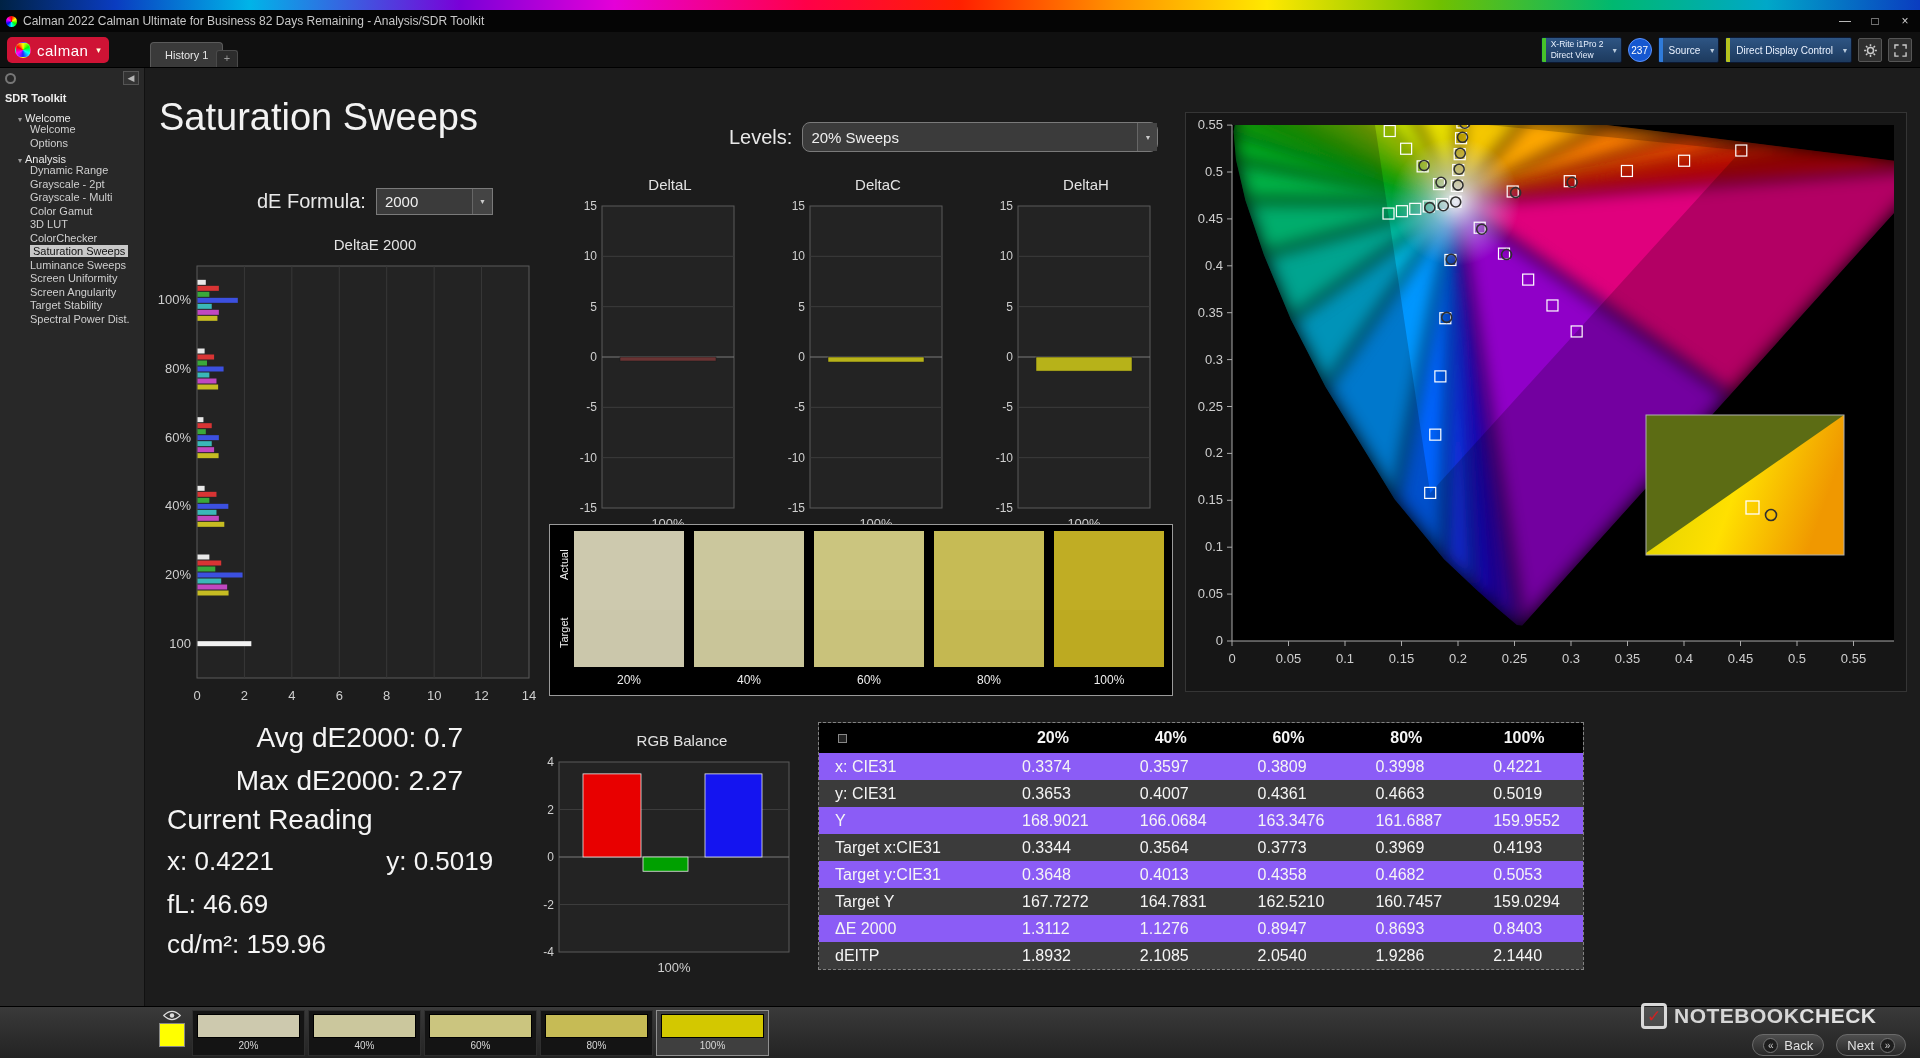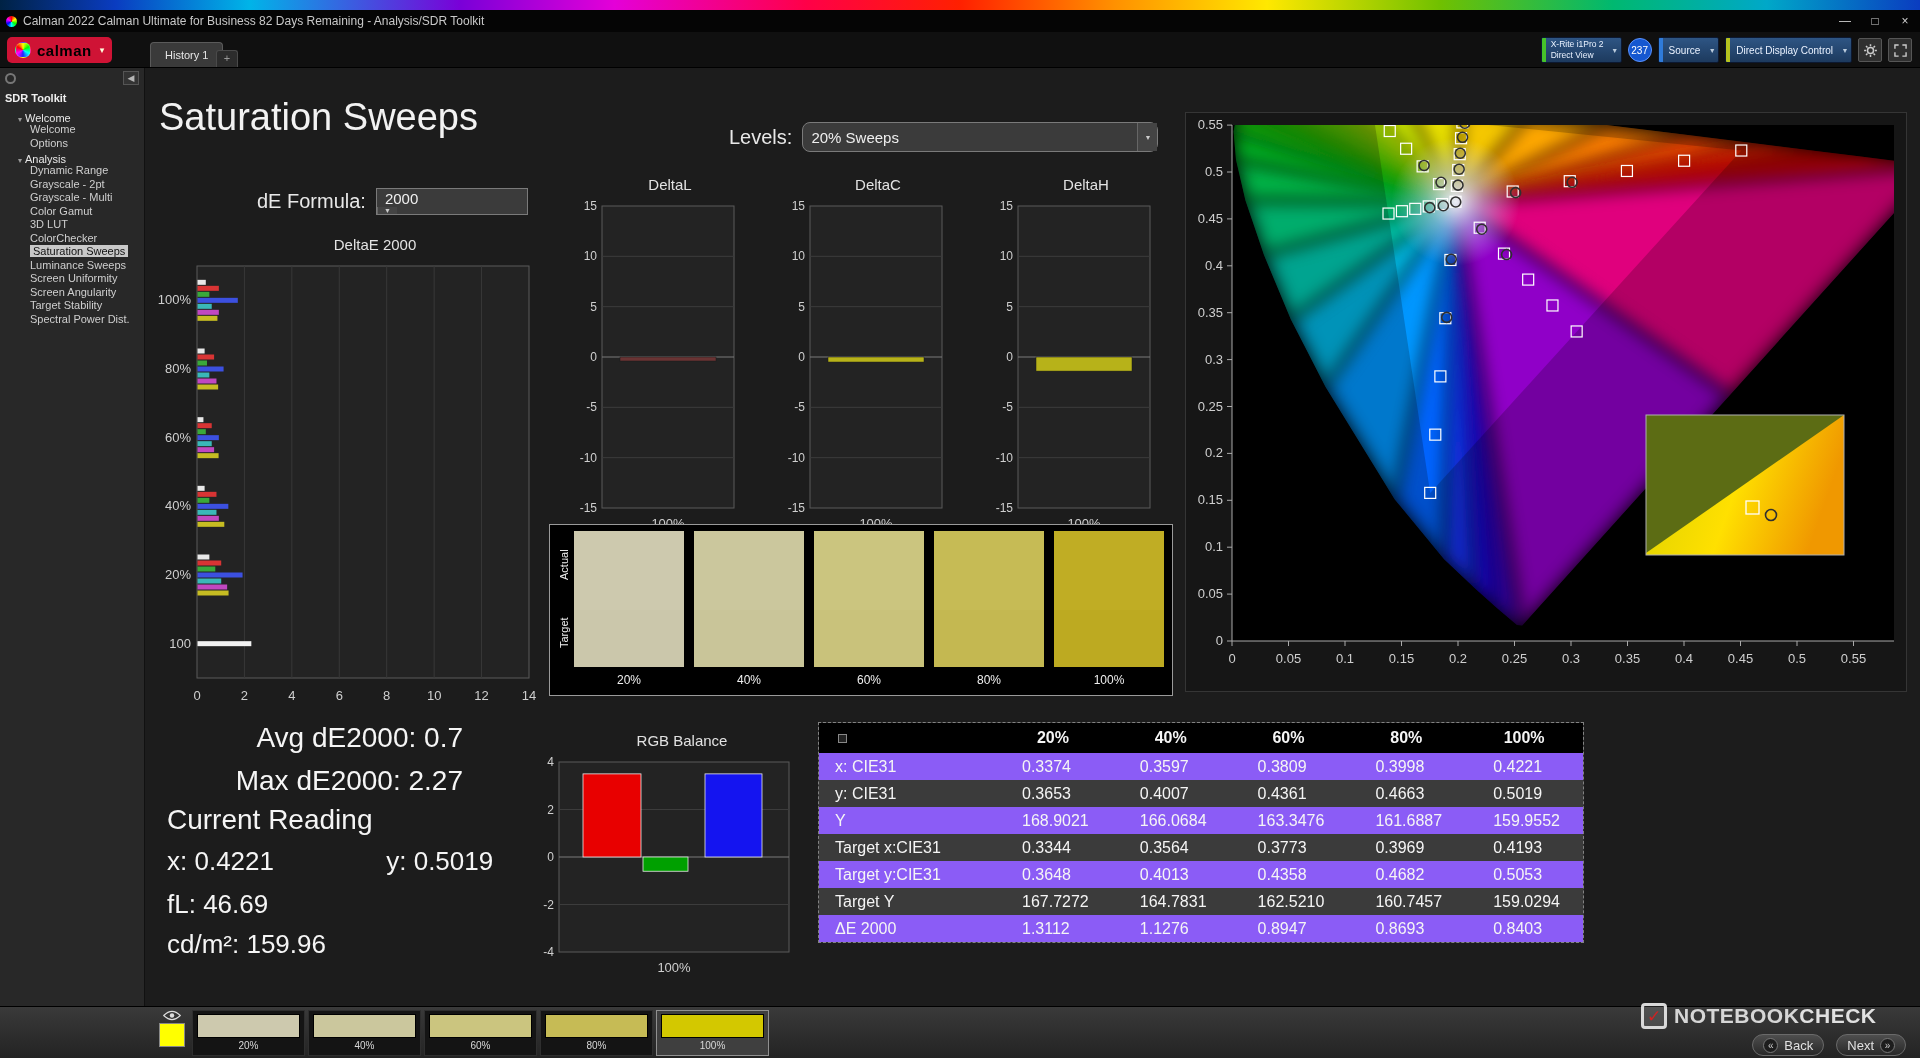--- a/index.html
+++ b/index.html
@@ -13,21 +13,21 @@
   .app-ico { width:11px; height:11px; border-radius:50%; margin:0 6px 0 6px;
     background:conic-gradient(#f00,#ff0,#0f0,#0ff,#00f,#f0f,#f00); }
   .title-text { flex:1; white-space:nowrap; overflow:hidden; }
   .winbtns { display:flex; }
   .winbtn { width:30px; text-align:center; font-size:12px; color:#cfcfcf; cursor:default; }
 
   
   .topbar { position:absolute; top:32px; left:0; right:0; height:36px; background:#101010; border-bottom:1px solid #000; }
   .logo { position:absolute; left:7px; top:5px; height:26px; border-radius:5px; display:flex; align-items:center; padding:0 8px; gap:6px; }
   .logo-swirl { width:16px; height:16px; border-radius:50%; background:conic-gradient(#ff0,#0f0,#0ff,#22f,#f0f,#f00,#ff0); border:1px solid #fff3; }
-  .logo-text { color:#000000; font-weight:bold; font-size:15px; letter-spacing:.5px; }
+  .logo-text { color:#ffffff; font-weight:normal; font-size:15px; letter-spacing:.5px; }
   .logo-caret { color:#ffd; font-size:9px; margin-left:2px; }
   .tab { position:absolute; left:150px; bottom:0; height:25px; line-height:25px; padding:0 14px; background:#3a3a3a; border:1px solid #5a5a5a; border-bottom:none; border-radius:4px 4px 0 0; color:#e6e6e6; font-size:11px; }
   .tab-add { position:absolute; left:216px; bottom:0; height:17px; width:22px; background:#2c2c2c; border:1px solid #4a4a4a; border-bottom:none; border-radius:3px 3px 0 0; color:#999; font-size:11px; text-align:center; line-height:15px; }
   .top-right { position:absolute; right:8px; top:4px; height:28px; display:flex; align-items:center; gap:6px; }
   .ctl { height:26px; display:flex; align-items:stretch; background:linear-gradient(#2e5584,#1d3a5e); border:1px solid #0c1830; border-radius:2px; color:#eaf2ff; overflow:hidden; }
   .ctl-accent { width:4px; }
   .ctl-lines { display:flex; flex-direction:column; justify-content:center; padding:0 5px; font-size:8.5px; line-height:1.25; white-space:nowrap; }
   .ctl-one { display:flex; align-items:center; padding:0 6px; font-size:10px; white-space:nowrap; }
   .ctl-caret { width:12px; display:flex; align-items:center; justify-content:center; font-size:7px; color:#bcd; }
   .badge { width:24px; height:24px; border-radius:50%; border:1px solid #5a93ff; color:#fff; font-size:10px; display:flex; align-items:center; justify-content:center; }
@@ -48,21 +48,21 @@
   
   .main { position:absolute; left:145px; top:68px; right:0; bottom:52px; background:#1c1c1c; }
   .page-title { position:absolute; left:14px; top:28px; font-size:38px; color:#f2f2f2; }
   .field-row { position:absolute; display:flex; align-items:center; gap:10px; color:#e8e8e8; }
   #levels-row { left:584px; top:54px; font-size:20px; }
   #formula-row { left:112px; top:120px; font-size:20px; }
   .dd { background:#3b3b3b; border:1px solid #7a7a7a; display:flex; align-items:stretch; color:#efefef; }
   .dd-val { flex:1; display:flex; align-items:center; padding:0 8px; font-size:15px; }
   .dd-caret { width:20px; background:#444; border-left:1px solid #666; display:flex; align-items:center; justify-content:center; font-size:7px; color:#ccc; }
   #levels-dd { width:356px; height:30px;border-radius:8px; }
-  #formula-dd { width:152px; height:27px;flex-direction:column; }
+  #formula-dd { width:117px; height:27px; }
   .chart-block { position:absolute; }
   .chart-title { text-align:center; color:#e2e2e2; font-size:15px; height:22px; }
   #deltaE-block { left:8px; top:168px; width:400px; }
   #deltaE-block .chart-title { padding-left:44px; }
   #deltaL-block { left:425px; top:108px; width:170px; }
   #deltaC-block { left:633px; top:108px; width:170px; }
   #deltaH-block { left:841px; top:108px; width:170px; }
   .vd .chart-title { padding-left:30px; }
   #rgb-block { left:370px; top:664px; width:290px; }
   #rgb-block .chart-title { padding-left:44px; }
@@ -660,20 +660,28 @@
           <div class="tcell tval">159.0294</div>
         </div>
         <div class="trow odd">
           <div class="tcell tlabel">ΔE 2000</div>
           <div class="tcell tval">1.3112</div>
           <div class="tcell tval">1.1276</div>
           <div class="tcell tval">0.8947</div>
           <div class="tcell tval">0.8693</div>
           <div class="tcell tval">0.8403</div>
         </div>
+        <div class="trow even">
+          <div class="tcell tlabel">dEITP</div>
+          <div class="tcell tval">1.8932</div>
+          <div class="tcell tval">2.1085</div>
+          <div class="tcell tval">2.0540</div>
+          <div class="tcell tval">1.9286</div>
+          <div class="tcell tval">2.1440</div>
+        </div>
       </div>
   </div>
 
   <div class="bottombar">
     <div class="eye-tile">
       <svg width="18" height="11" viewBox="0 0 24 14">
         <path d="M1 7 Q12 -4 23 7 Q12 18 1 7 Z" fill="none" stroke="#dddddd" stroke-width="1.6"></path>
         <circle cx="12" cy="7" r="3" fill="#dddddd"></circle>
       </svg>
       <div class="eye-swatch" id="eye-swatch" style="background: rgb(255, 255, 0);"></div>

